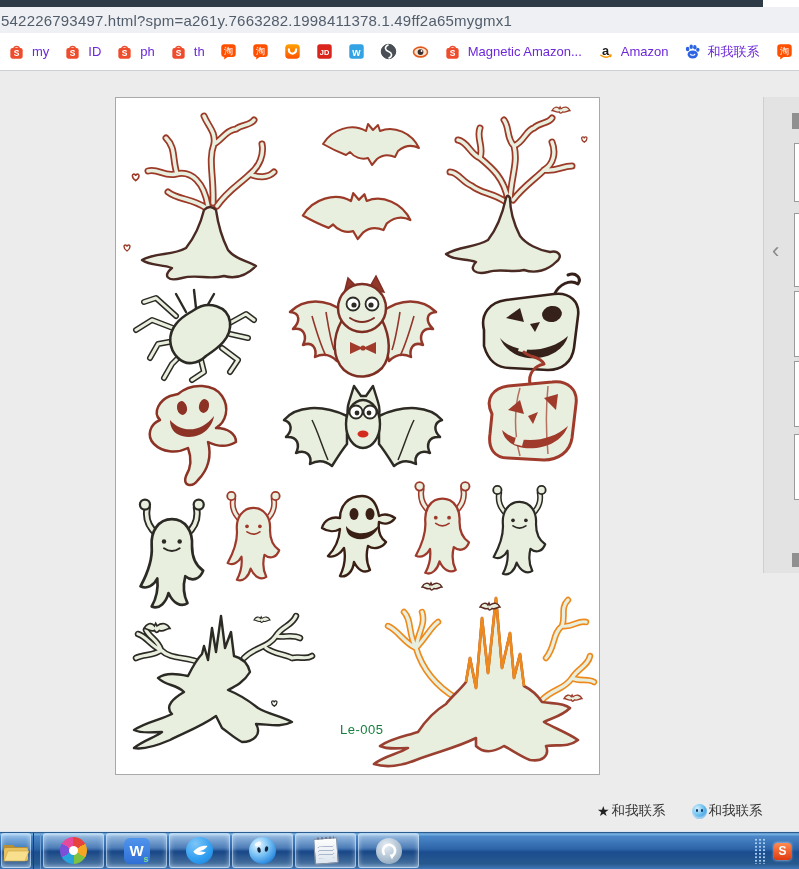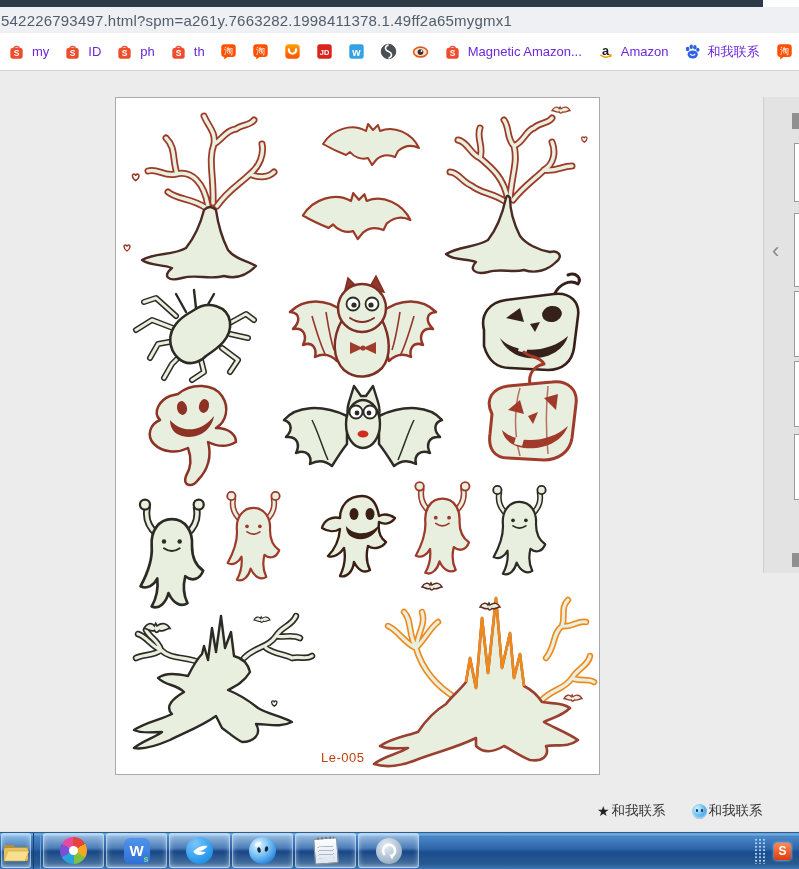--- a/index.html
+++ b/index.html
@@ -16,21 +16,21 @@
   .bm-label{font-size:13px;color:#6d28d9;margin-left:7px;white-space:nowrap;}
   .bm-label:empty{display:none;margin-left:0;}
   .bm:last-child{margin-left:auto;margin-right:6px;}
   .bmicon{width:17px;height:17px;display:inline-flex;align-items:center;justify-content:center;}
   .bmicon svg{width:17px;height:17px;display:block;}
 
   
   .content{position:absolute;left:0;top:72px;width:799px;height:759px;background:#ececec;}
   .product-image{position:absolute;left:115px;top:25px;width:483px;height:676px;background:#fff;border:1px solid #a9a9a9;}
   .sheet{position:absolute;left:0;top:0;}
-  .sheet-label{position:absolute;left:205px;top:624px;font-size:13px;color:#c2410c;letter-spacing:.5px;margin-top:28px;}
+  .sheet-label{position:absolute;left:224px;top:624px;font-size:13px;color:#15803d;letter-spacing:.5px;}
 
   
   .side-panel{position:absolute;left:763px;top:25px;width:36px;height:476px;background:#e3e3e3;border-left:1px solid #cfcfcf;}
   .sp-cap{position:absolute;right:0;width:8px;background:#909090;}
   .sp-cap.top{top:16px;height:16px;}
   .sp-cap.bottom{top:456px;height:14px;}
   .sp-thumb{position:absolute;right:0;width:5px;background:#ffffff;border:1px solid #9a9a9a;border-right:none;}
   .collapse-btn{position:absolute;left:8px;top:143px;font-size:22px;color:#8a8a8a;line-height:22px;cursor:pointer;user-select:none;}
 
   

